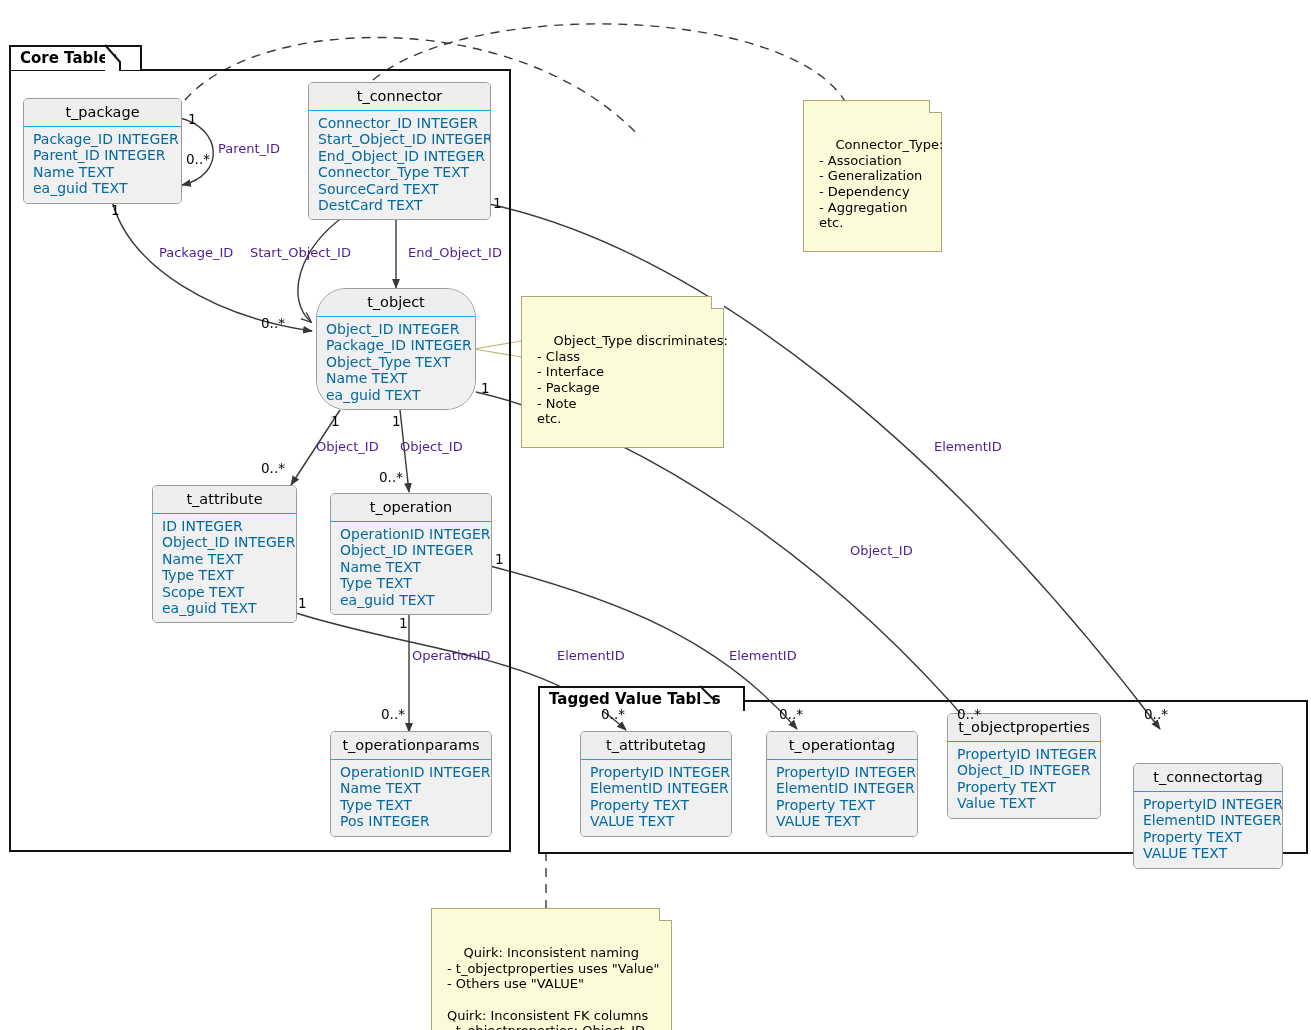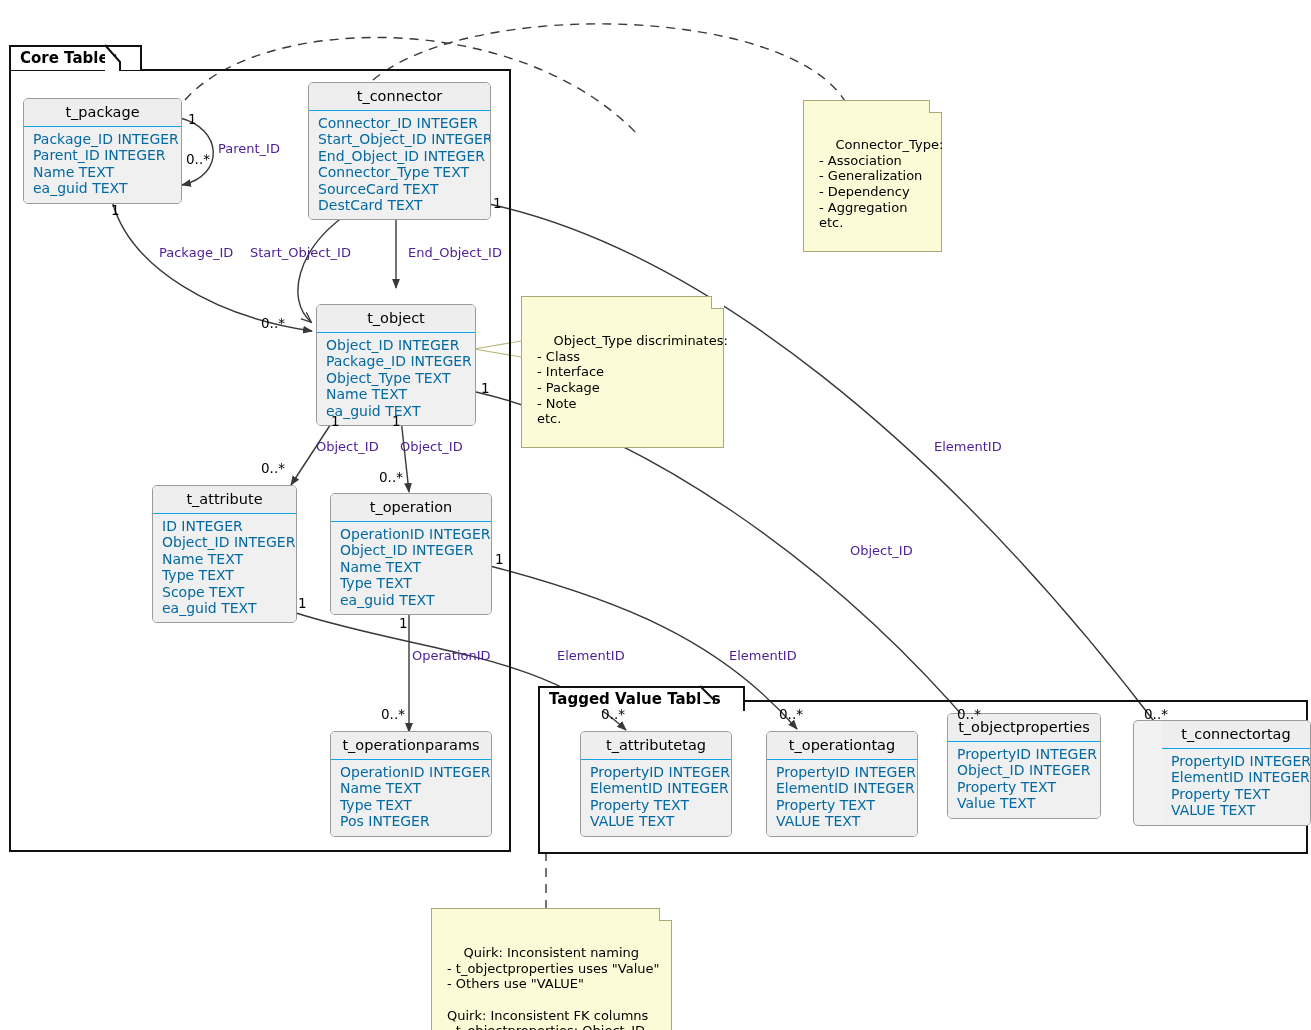--- a/index.html
+++ b/index.html
@@ -112,21 +112,21 @@
     <div class="ent-body">
       <div>Connector_ID INTEGER</div>
       <div>Start_Object_ID INTEGER</div>
       <div>End_Object_ID INTEGER</div>
       <div>Connector_Type TEXT</div>
       <div>SourceCard TEXT</div>
       <div>DestCard TEXT</div>
     </div>
   </div>
 
-  <div class="ent" style="left:316px;top:304px;width:158px;">
+  <div class="ent" style="left:316px;top:288px;width:158px;border-radius:30px;">
     <div class="ent-title">t_object</div>
     <div class="ent-body">
       <div>Object_ID INTEGER</div>
       <div>Package_ID INTEGER</div>
       <div>Object_Type TEXT</div>
       <div>Name TEXT</div>
       <div>ea_guid TEXT</div>
     </div>
   </div>
 
@@ -186,21 +186,21 @@
   <div class="ent" style="left:947px;top:713px;width:152px;">
     <div class="ent-title">t_objectproperties</div>
     <div class="ent-body">
       <div>PropertyID INTEGER</div>
       <div>Object_ID INTEGER</div>
       <div>Property TEXT</div>
       <div>Value TEXT</div>
     </div>
   </div>
 
-  <div class="ent" style="left:1133px;top:720px;width:148px;padding-left:28px;">
+  <div class="ent" style="left:1133px;top:763px;width:148px;">
     <div class="ent-title">t_connectortag</div>
     <div class="ent-body">
       <div>PropertyID INTEGER</div>
       <div>ElementID INTEGER</div>
       <div>Property TEXT</div>
       <div>VALUE TEXT</div>
     </div>
   </div>
 
 

